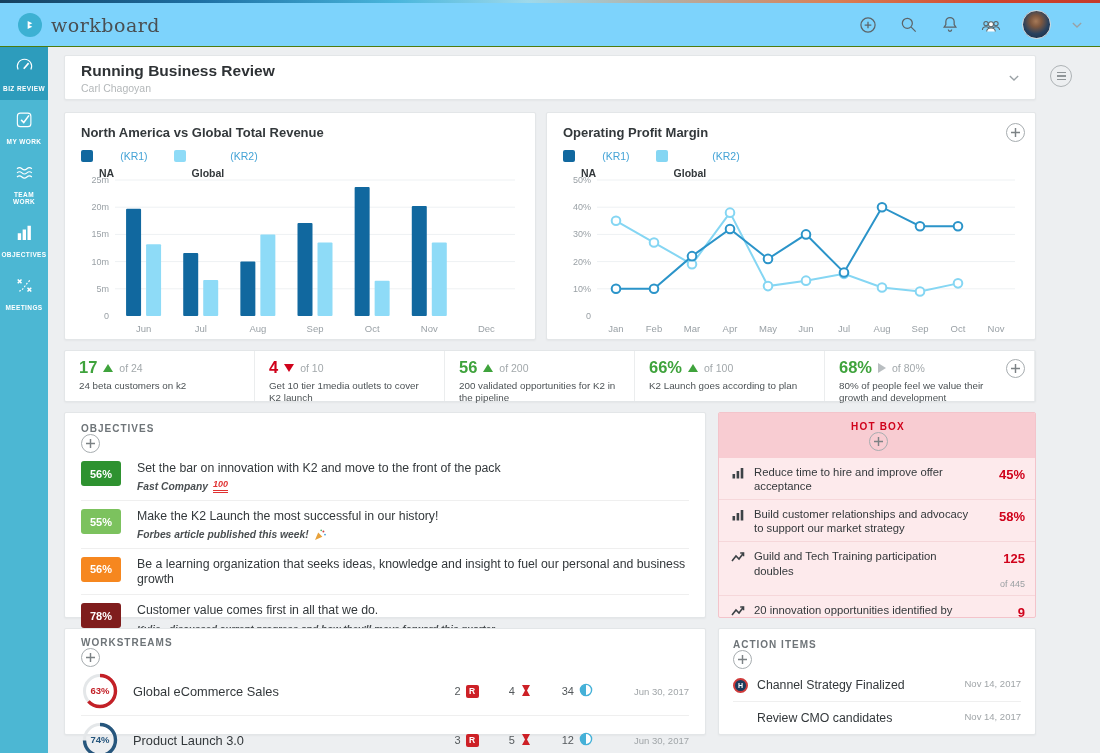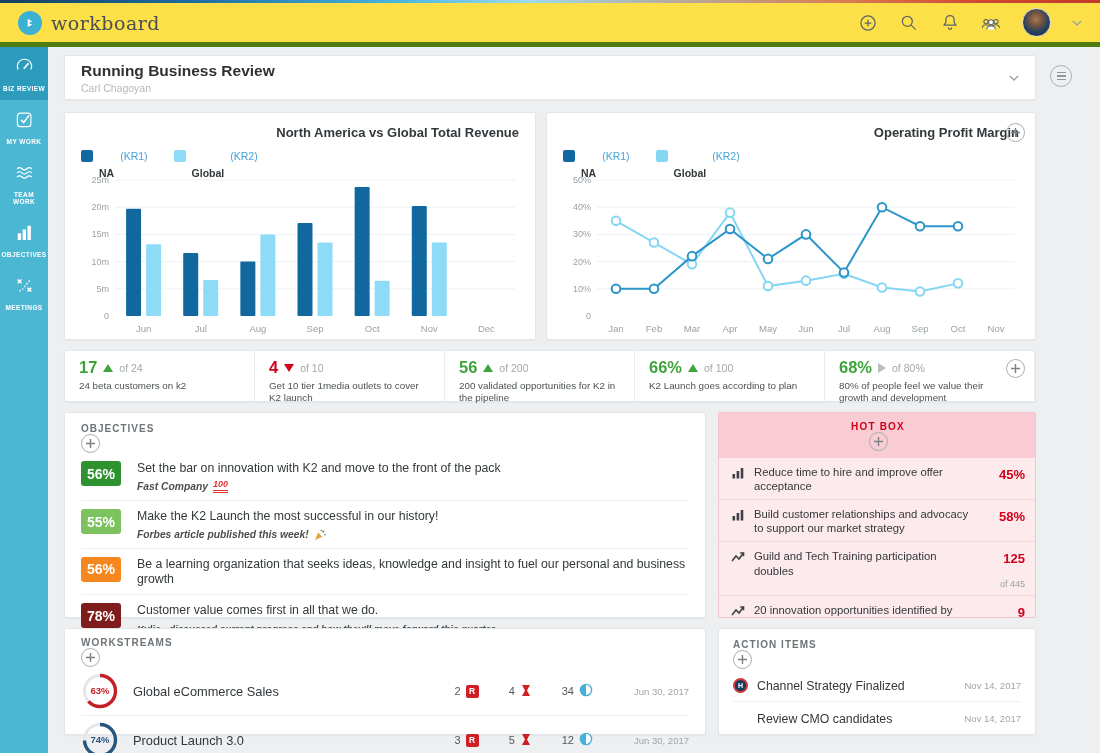--- a/index.html
+++ b/index.html
@@ -4,21 +4,21 @@
 <style>
   * { margin:0; padding:0; box-sizing:border-box; }
   html,body { width:1100px; height:753px; overflow:hidden; background:#edeff1;
     font-family:"Liberation Sans", sans-serif; }
 
   
   .top-strip { height:3px; width:100%;
     background:linear-gradient(90deg,#16405e 0%,#1d6fa3 18%,#49b6dc 36%,#9ed9eb 48%,#b3afa5 60%,#d97f54 76%,#cf452e 90%,#c43a2a 100%); }
 
   
-  .appbar { height:44px; background:#fde047; border-bottom:5px solid #4d7c0f;
+  .appbar { height:44px; background:#7dd3fc; border-bottom:1px solid #4d7c0f;
     display:flex; align-items:center; justify-content:space-between; padding:0 18px; }
   .logo { display:flex; align-items:center; gap:9px; cursor:pointer; }
   .logo-mark { width:24px; height:24px; border-radius:50%; background:#3cb1d3; color:#fff;
     display:flex; align-items:center; justify-content:center; font-weight:bold; font-size:14px;
     font-family:"DejaVu Serif", serif; }
   .logo-text { font-family:"DejaVu Serif", serif; font-size:19px; color:#4a4f52; letter-spacing:.5px; }
   .appbar-right { display:flex; align-items:center; gap:21px; }
   .hicon { width:20px; height:20px; display:inline-flex; cursor:pointer; }
   .hicon svg { width:100%; height:100%; stroke:#5c6468; fill:none; stroke-width:1.5; }
   .avatar { width:29px; height:29px; border-radius:50%; cursor:pointer;
@@ -41,21 +41,21 @@
 
   .title-row { position:relative; width:1004px; }
   .title-card { width:972px; height:45px; padding:6px 16px; display:flex; align-items:center; justify-content:space-between; }
   .page-title { font-size:15.5px; font-weight:bold; color:#2e3235; }
   .page-sub { font-size:10.5px; color:#b4b8ba; margin-top:2px; }
   .menu-circle { position:absolute; left:986px; top:10px; width:22px; height:22px; border:1px solid #aeb3b6;
     border-radius:50%; display:flex; flex-direction:column; align-items:center; justify-content:center; gap:2px; cursor:pointer; }
   .menu-circle i { display:block; width:9px; height:1.5px; background:#8f9598; }
 
   .charts-row { display:flex; gap:10px; margin-top:12px; }
-  .chart-card { height:228px; padding:12px 16px 8px; position:relative;text-align:right; }
+  .chart-card { height:228px; padding:12px 16px 8px; position:relative; }
   .chart-card.left { width:472px; }
   .chart-card.right { width:490px; }
   .chart-title { font-size:13px; font-weight:bold; color:#33383b; }
   .legend { display:flex; gap:26px; margin-top:8px; height:16px; align-items:center; }
   .leg-item { display:flex; align-items:center; gap:6px; font-size:10.5px; }
   .leg-swatch { width:12px; height:12px; border-radius:2px; }
   .leg-name { color:#33383b; font-weight:bold;margin-top:33px; }
   .leg-kr { color:#44a3d6; }
 
   .plus-btn { width:19px; height:19px; border:1px solid #a7adb0; border-radius:50%;
@@ -76,21 +76,21 @@
   .t-steady { border-top:5px solid transparent; border-bottom:5px solid transparent; border-left:8px solid #b9bec1; }
   .kpi-desc { font-size:9.8px; color:#4c5255; line-height:1.22; margin-top:3px; }
 
   .mid-row, .bottom-row { display:flex; gap:12px; margin-top:10px; }
 
   
   .obj-card { width:642px; height:206px; padding:10px 16px 0; position:relative; }
   .sec-head { font-size:10px; font-weight:bold; letter-spacing:1px; color:#6e7478; }
   .obj-item { display:flex; gap:16px; padding:8px 0 7px; border-bottom:1px solid #efefef; cursor:pointer; }
   .obj-item:last-child { border-bottom:none; }
-  .obj-badge { width:40px; height:25px; border-radius:3px; color:#fff; font-size:14px; font-weight:bold;
+  .obj-badge { width:40px; height:25px; border-radius:3px; color:#fff; font-size:11px; font-weight:bold;
     display:flex; align-items:center; justify-content:center; flex:none; }
   .obj-title { font-size:12.3px; color:#33383b; line-height:1.25; }
   .obj-note { font-size:10.3px; color:#494e51; font-style:italic; font-weight:bold; margin-top:4px;
     display:flex; align-items:center; gap:5px; }
   .hundred { color:#e03131; font-weight:800; font-size:9px; border-bottom:3px double #e03131; line-height:1; padding-bottom:1px; }
 
   
   .hot-card { width:318px; height:206px; background:#fdeaec; border:1px solid #f3c4cb; border-radius:2px; overflow:hidden; }
   .hot-head { background:#f8ccd2; padding:8px 10px 7px 12px; display:flex; justify-content:space-between; align-items:center;flex-direction:column; }
   .hot-head .sec-head { color:#d0021b; letter-spacing:1.2px; }
@@ -108,21 +108,21 @@
   .ws-row { display:flex; align-items:center; gap:14px; padding:5px 0; border-bottom:1px solid #efefef; cursor:pointer; }
   .ws-row:last-child { border-bottom:none; }
   .ws-name { flex:1; font-size:12.8px; color:#33383b; }
   .ws-metric { display:flex; align-items:center; gap:5px; font-size:11px; color:#54595c; margin-right:16px; }
   .risk-badge { width:13px; height:13px; background:#cd2026; color:#fff; border-radius:2px;
     font-size:8.5px; font-weight:bold; display:flex; align-items:center; justify-content:center; }
   .ws-date { width:66px; text-align:right; font-size:9.5px; color:#a0a5a8; }
 
   
   .ai-card { width:318px; height:107px; padding:10px 14px 0; position:relative; }
-  .ai-row { display:flex; align-items:center; gap:9px; padding:9px 0 8px; border-bottom:1px solid #efefef; cursor:pointer; }
+  .ai-row { display:flex; align-items:flex-start; gap:9px; padding:9px 0 8px; border-bottom:1px solid #efefef; cursor:pointer; }
   .ai-row:last-child { border-bottom:none; }
   .ai-icon { width:15px; height:15px; flex:none; border-radius:50%; background:#1b3a5c; border:2px solid #cf3a3a;
     color:#fff; font-size:7px; font-weight:bold; display:flex; align-items:center; justify-content:center; }
   .ai-icon.empty { background:transparent; border:none; }
   .ai-text { flex:1; font-size:12.3px; color:#33383b; }
   .ai-date { font-size:9.5px; color:#a0a5a8; }
 
   svg.chart { display:block; margin-top:6px; }
   .donut { width:38px; height:38px; flex:none; }
 </style>

